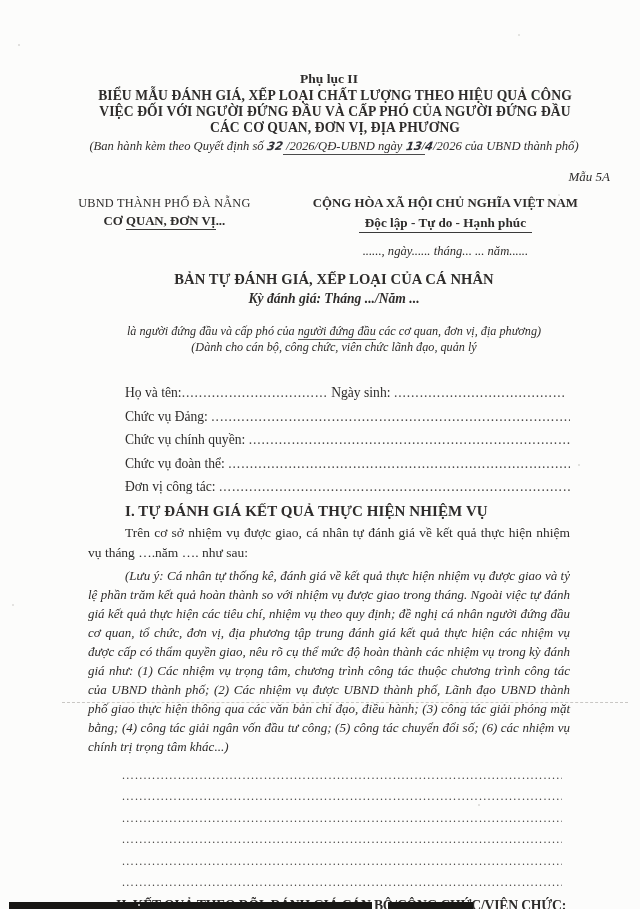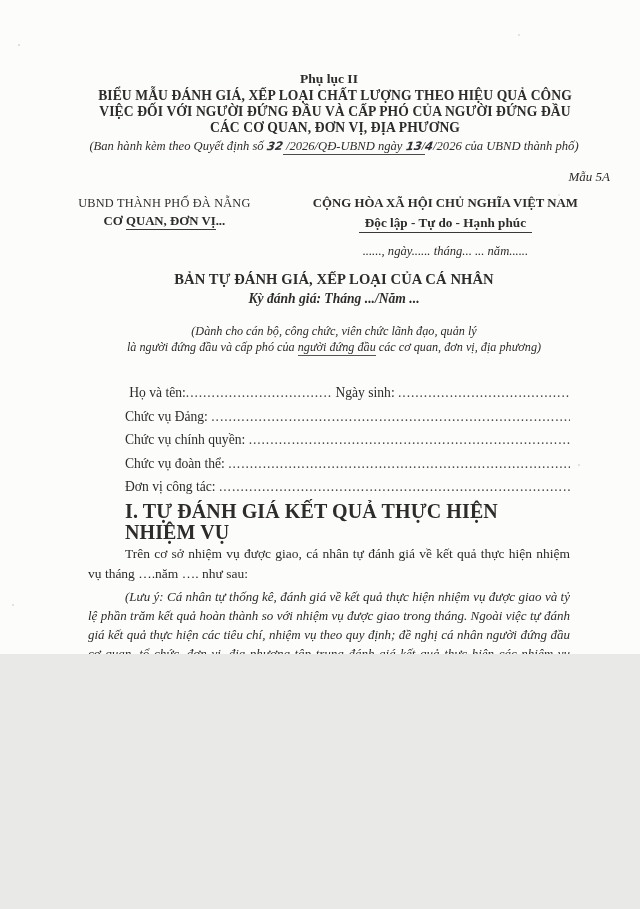--- a/index.html
+++ b/index.html
@@ -1,18 +1,18 @@
 <!DOCTYPE html>
 <html><head>
 <meta charset="utf-8">
 <style>
   html,body{margin:0;padding:0;background:#e9e9e7;}
   .page{
     position:relative;
-    width:640px;height:654px;
+    width:640px;height:909px;
     background:#fcfcfb;
     overflow:hidden;
     font-family:"Liberation Serif","DejaVu Serif",serif;
     color:#2e2c2b;
     box-sizing:border-box;
     padding:70px 70px 0 88px;
   }
   .center{text-align:center;}
   .appendix{font-size:13.5px;font-weight:bold;line-height:17px;}
   .doc-title{font-size:13.6px;font-weight:bold;line-height:15.8px;letter-spacing:.1px;
@@ -31,23 +31,23 @@
   .nat1{font-size:12.8px;font-weight:bold;line-height:18px;}
   .nat2{font-size:13.2px;font-weight:bold;line-height:20px;margin-top:1px;}
   .nat2 span{border-bottom:1.2px solid #3a3a3a;padding:0 6px 2px 6px;}
   .dateline{font-size:12.6px;font-style:italic;margin-top:9px;line-height:18px;}
   .main-title{font-size:14.6px;font-weight:bold;margin:10px -30px 0 -20px;line-height:19px;letter-spacing:.1px;}
   .subtitle{font-size:13.6px;font-weight:bold;font-style:italic;line-height:18px;margin:1px -30px 15px -20px;}
   .aud-note{font-size:12.2px;font-style:italic;line-height:16px;margin:1px -34px 0 -24px;}
   .aud-note .u{border-bottom:1px solid #555;padding-bottom:1px;}
   .fields{margin-top:26px;}
   .field-row{font-size:13.6px;line-height:23.5px;padding-left:37px;
-    white-space:nowrap;overflow:hidden;text-align:right;}
+    white-space:nowrap;overflow:hidden;}
   .dots{letter-spacing:.9px;color:#4c4a48;}
-  .h1{font-size:20px;font-weight:bold;padding-left:37px;line-height:21px;margin-top:2px;letter-spacing:.1px;font-family:Liberation Serif, serif;}
+  .h1{font-size:15px;font-weight:bold;padding-left:37px;line-height:21px;margin-top:2px;letter-spacing:.1px;font-family:Liberation Serif, serif;}
   .para{font-size:13.5px;line-height:20px;text-align:justify;text-indent:37px;margin-top:1px;}
   .note{font-size:13px;font-style:italic;line-height:19px;text-align:justify;text-indent:37px;margin-top:3px;}
   .answers{margin-top:9px;}
   .answer-line{margin-left:34px;width:440px;overflow:hidden;white-space:nowrap;
     font-size:12px;line-height:21.4px;letter-spacing:1.3px;color:#4a4846;}
   .h2{font-size:13.7px;font-weight:bold;padding-left:28px;line-height:20px;margin-top:3px;
     letter-spacing:-.2px;white-space:nowrap;}
   .scan-band{position:absolute;background:#181715;height:7px;top:902px;}
   .band-a{left:9px;width:363px;}
   .band-b{left:388px;width:85px;}
@@ -81,22 +81,22 @@
     <div class="col-right">
       <div class="nat1">CỘNG HÒA XÃ HỘI CHỦ NGHĨA VIỆT NAM</div>
       <div class="nat2"><span>Độc lập - Tự do - Hạnh phúc</span></div>
       <div class="dateline">......, ngày...... tháng... ... năm......</div>
     </div>
   </div>
 
   <div class="main-title center">BẢN TỰ ĐÁNH GIÁ, XẾP LOẠI CỦA CÁ NHÂN</div>
   <div class="subtitle center">Kỳ đánh giá: Tháng .../Năm ...</div>
   <div class="aud-note center">
+    <div><span>là người đứng đầu và cấp phó của </span><span class="u">người đứng đầu</span><span> các cơ quan, đơn vị, địa phương)</span></div>
     <div>(Dành cho cán bộ, công chức, viên chức lãnh đạo, quản lý</div>
-    <div><span>là người đứng đầu và cấp phó của </span><span class="u">người đứng đầu</span><span> các cơ quan, đơn vị, địa phương)</span></div>
   </div>
 
   <div class="fields">
     <div class="field-row"><span>Họ và tên:</span><span class="dots">..................................</span><span> Ngày sinh: </span><span class="dots">........................................</span></div>
     <div class="field-row"><span>Chức vụ Đảng: </span><span class="dots">............................................................................................................................</span></div>
     <div class="field-row"><span>Chức vụ chính quyền: </span><span class="dots">............................................................................................................................</span></div>
     <div class="field-row"><span>Chức vụ đoàn thể: </span><span class="dots">............................................................................................................................</span></div>
     <div class="field-row"><span>Đơn vị công tác: </span><span class="dots">............................................................................................................................</span></div>
   </div>
 

